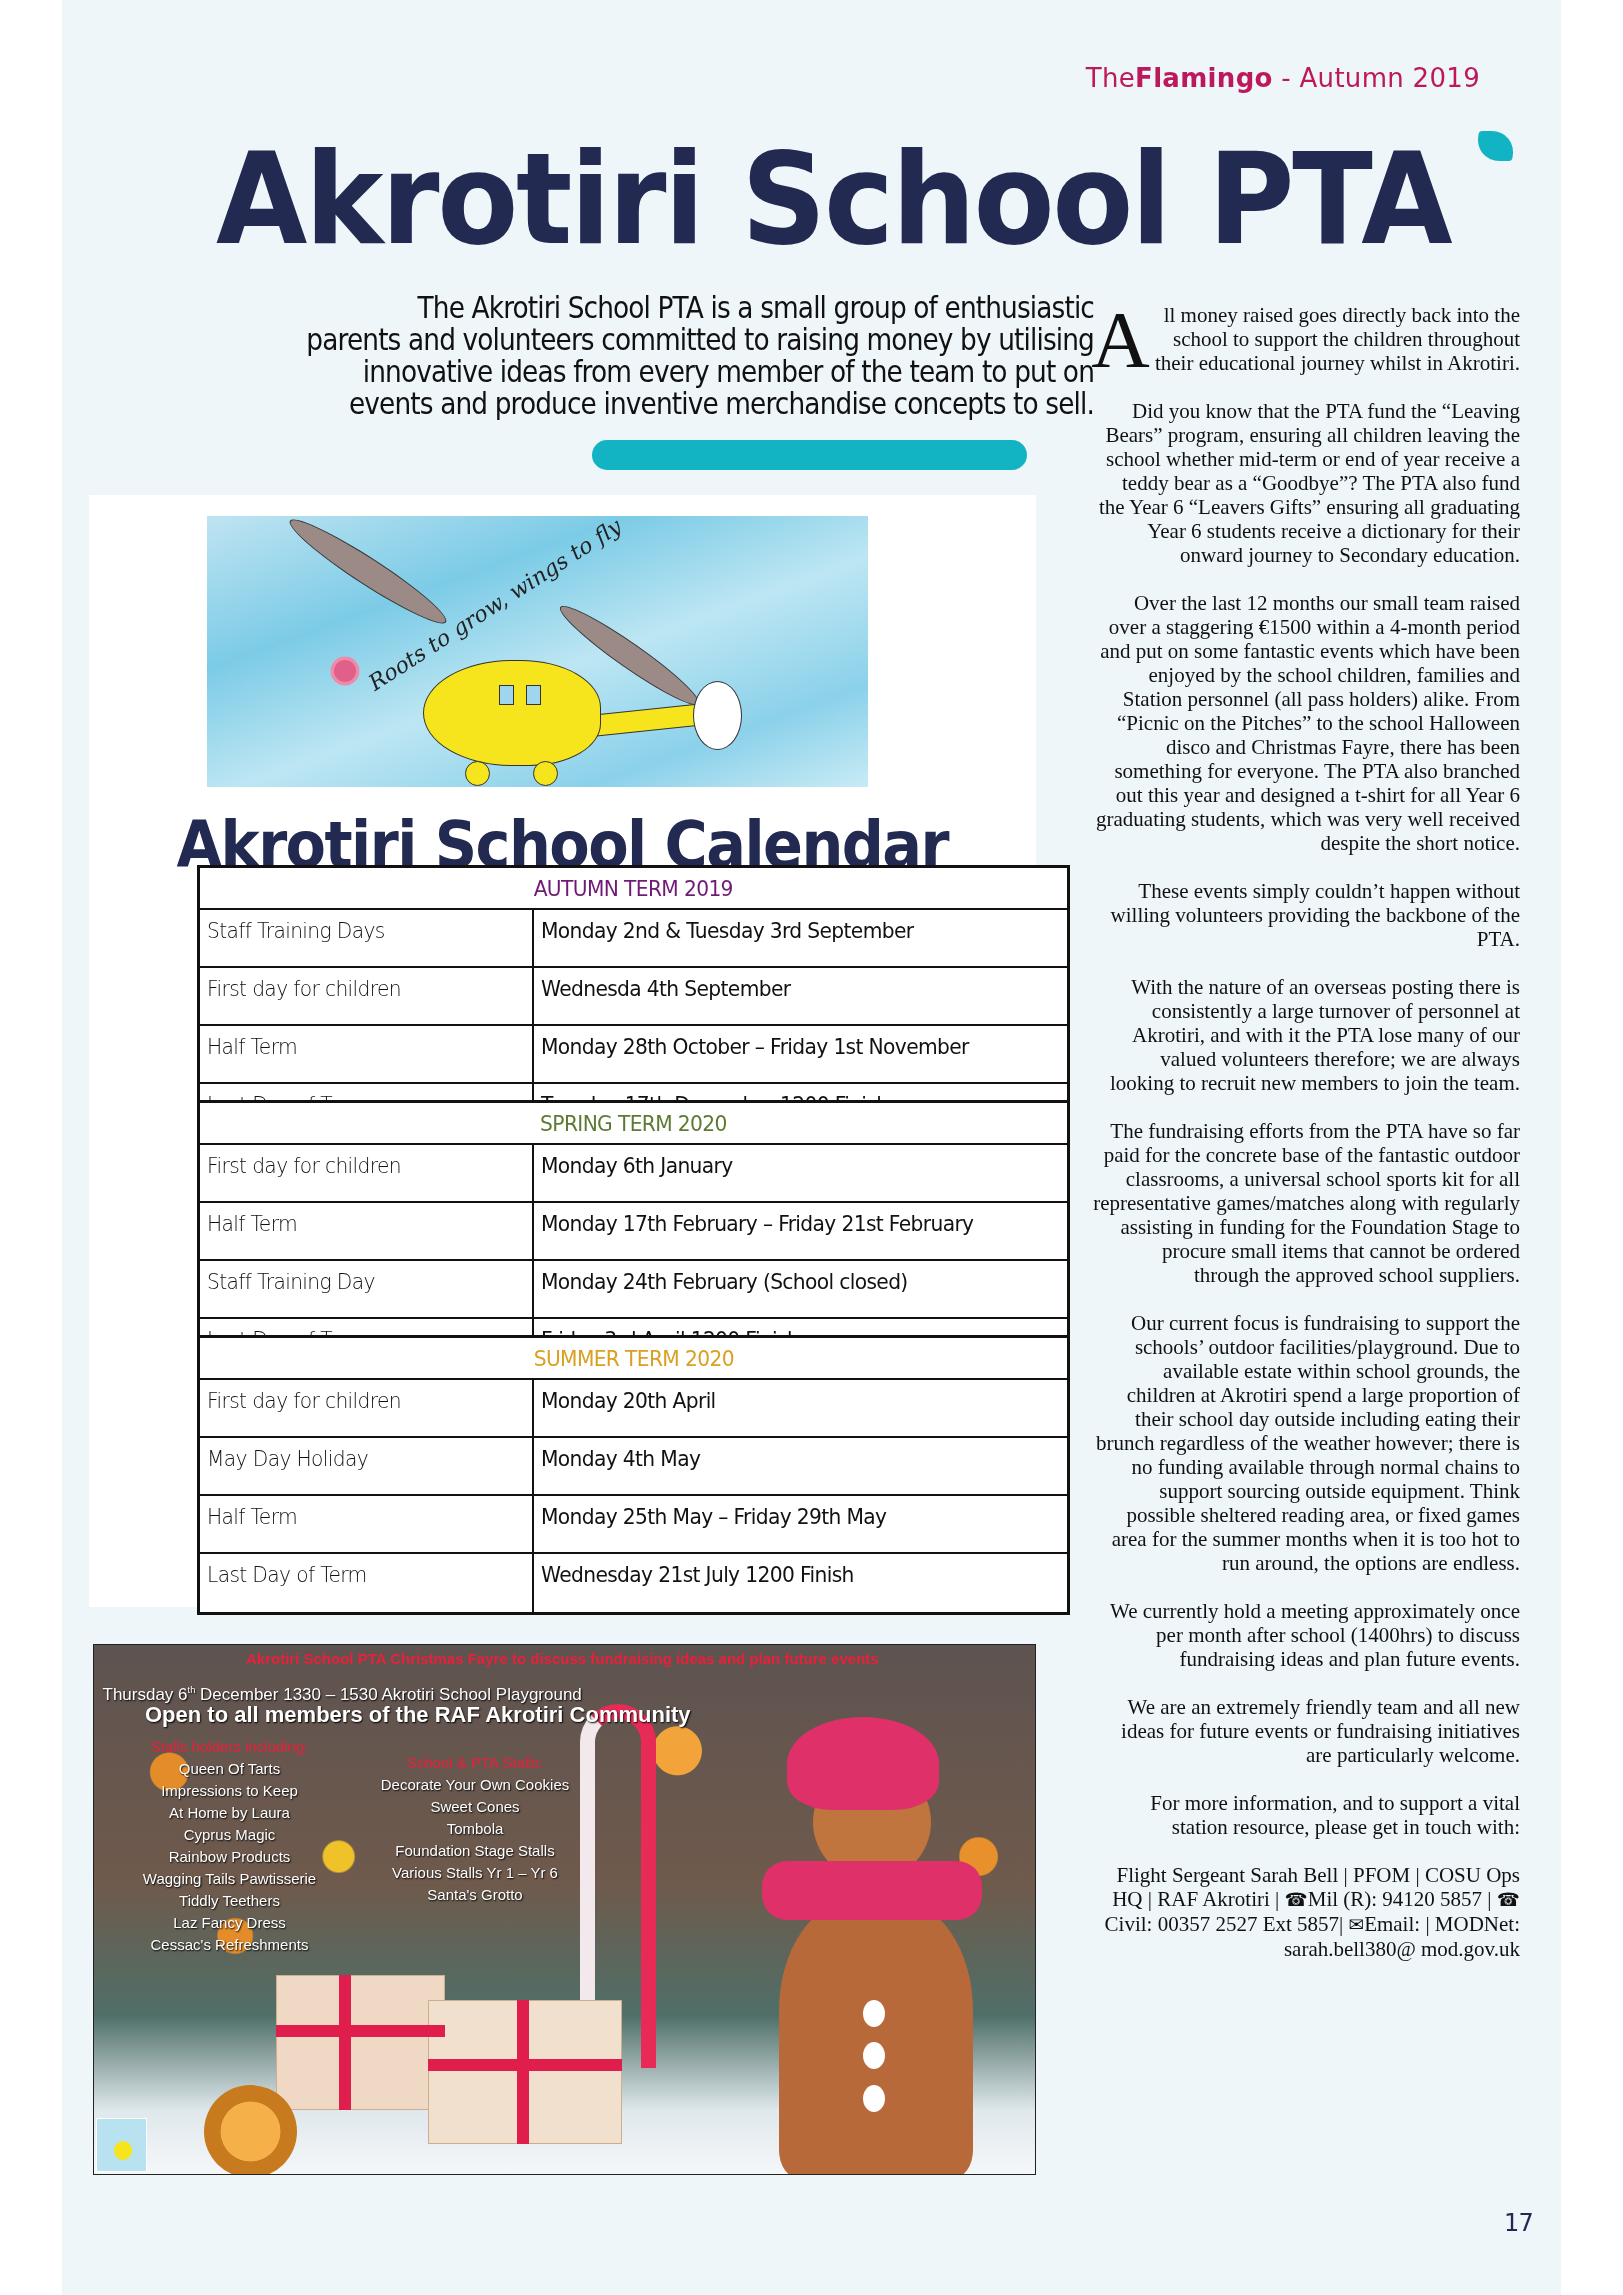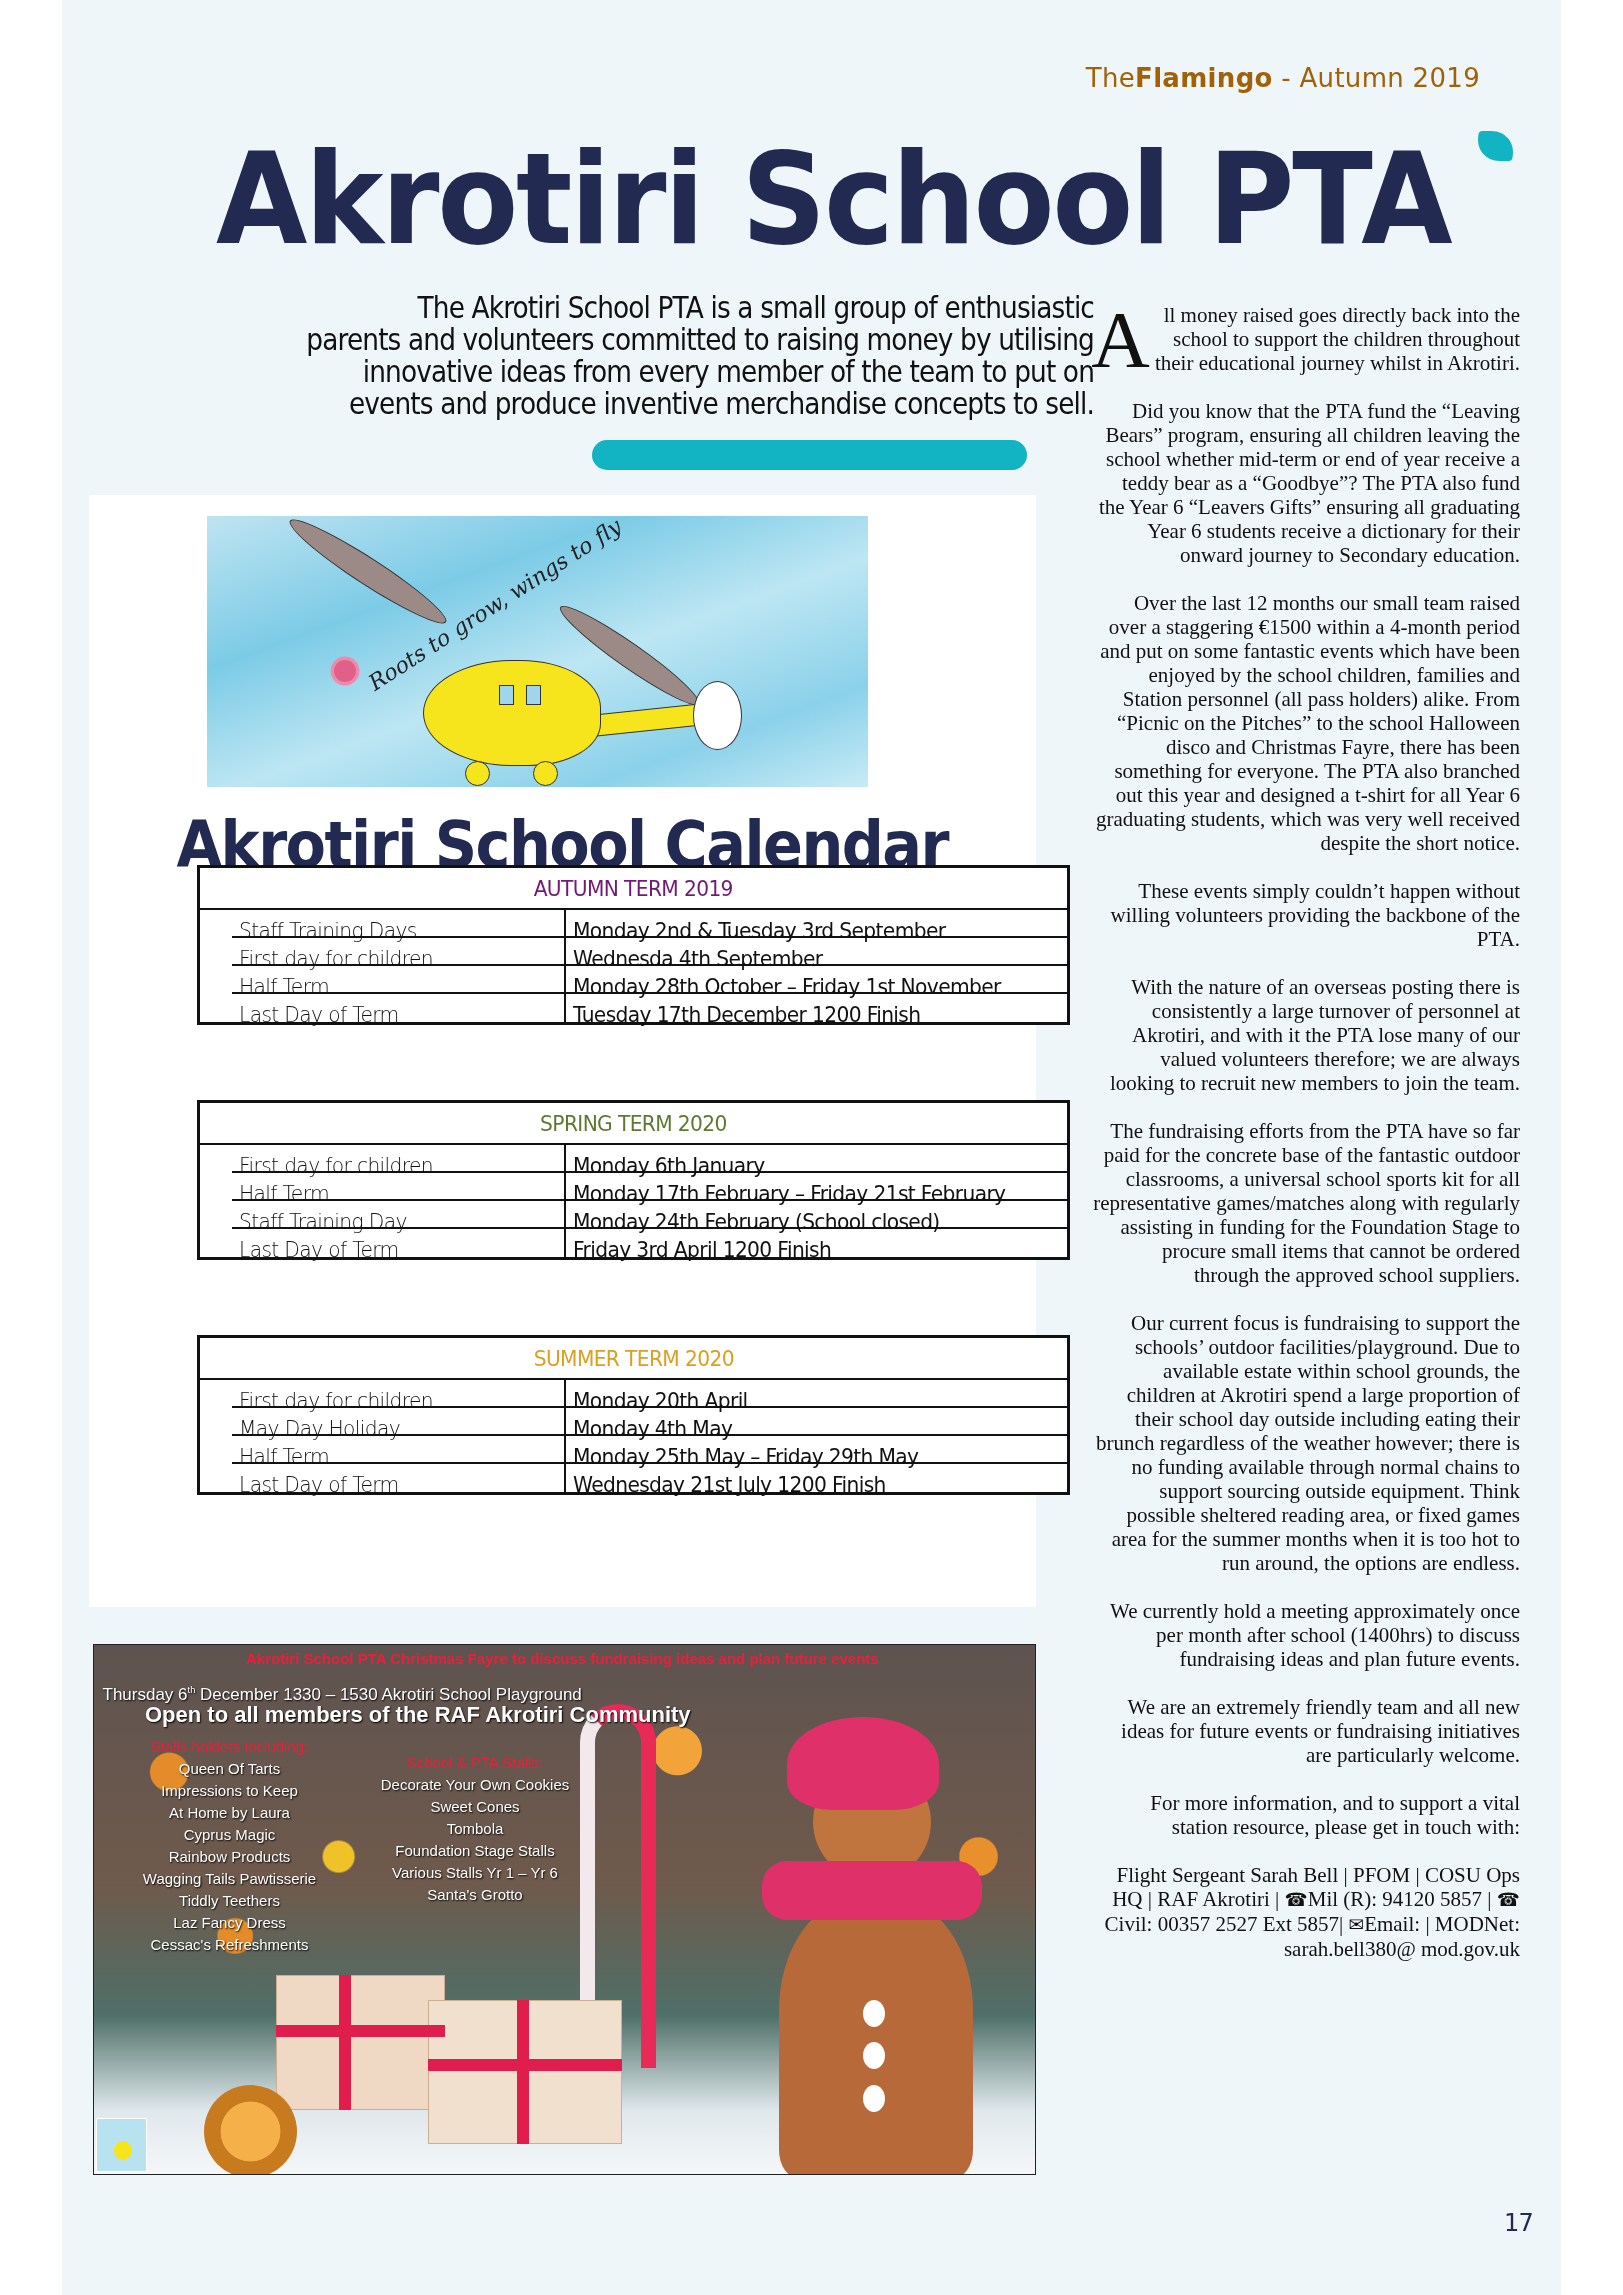--- a/index.html
+++ b/index.html
@@ -1,21 +1,21 @@
 <!DOCTYPE html>
 <html style="font-size:13.5px"><head>
 <meta charset="utf-8">
 <style>
   * { box-sizing: border-box; margin: 0; padding: 0; }
   html, body { width: 1623px; height: 2295px; background: #ffffff; overflow: hidden; }
   body { position: relative; font-family: "Liberation Sans", sans-serif; color: #111; }
 
   .page { position: absolute; left: 62px; top: 0; width: 1499px; height: 2295px; background: #eef6f9; }
 
-  .running-head { position: absolute; right: 81px; top: 63px; font-family: "DejaVu Sans", sans-serif; font-size: 26px; color: #a16207; letter-spacing: 0.3px; white-space: nowrap; }
+  .running-head { position: absolute; right: 81px; top: 63px; font-family: "DejaVu Sans", sans-serif; font-size: 26px; color: #be185d; letter-spacing: 0.3px; white-space: nowrap; }
   .running-head b { font-weight: 700; }
 
   .leaf { position: absolute; left: 1414px; top: 131px; width: 39px; height: 30px; background: #12b3c2; border-radius: 3.4px 30px 3.4px 30px; transform: skewX(-12deg); }
 
   .title { position: absolute; left: 154px; top: 127px; width: 1268px; font-family: "DejaVu Sans", sans-serif; font-weight: 700; font-size: 127px; line-height: 144px; color: #222a52; letter-spacing: -2.5px; white-space: nowrap; transform: scaleX(0.93); transform-origin: left center; }
 
   .intro { position: absolute; left: 85px; top: 292px; width: 947px; text-align: right; font-family: "DejaVu Sans", sans-serif; font-size: 30px; line-height: 32px; color: #111; letter-spacing: -1px; }
   .intro span { display: block; transform: scaleX(0.88); transform-origin: right center; white-space: nowrap; }
 
   .pill { position: absolute; left: 530px; top: 440px; width: 435px; height: 30px; background: #12b3c2; border-radius: 15px; }
@@ -31,21 +31,21 @@
   .drawing .win { position: absolute; top: 169px; width: 15px; height: 20px; background: #9fd6ee; border: 1.7px solid #333; }
   .drawing .wheel { position: absolute; top: 245px; width: 25px; height: 25px; background: #f6e41c; border: 1.7px solid #333; border-radius: 50%; }
   .drawing .flower { position: absolute; left: 127px; top: 144px; width: 22px; height: 22px; background: #e0608a; border-radius: 50%; box-shadow: 0 0 0 3.4px #f08aaa; }
   .drawing .motto { position: absolute; left: 140px; top: 76px; font-family: "DejaVu Serif", serif; font-style: italic; font-size: 22px; color: #222; transform: rotate(-33deg); white-space: nowrap; }
 
   .cal-title { position: absolute; left: 0; top: 313px; width: 947px; text-align: center; font-family: "DejaVu Sans", sans-serif; font-weight: 700; font-size: 64px; color: #222a52; letter-spacing: -1.7px; }
   .cal-title span { display: inline-block; transform: scaleX(0.92); }
 
   .term { position: absolute; left: 108px; width: 873px; border: 3.4px solid #111; background: #ffffff; }
   .term .head { height: 42px; border-bottom: 2.5px solid #111; text-align: center; font-family: "DejaVu Sans", sans-serif; font-size: 22px; line-height: 42px; letter-spacing: -0.7px; }
-  .term .row { display: flex; height: 28px; border-bottom: 2.5px solid #111; margin-left: 32px; }
+  .term .row { display: flex; height: 58px; border-bottom: 2.5px solid #111; }
   .term .row:last-child { border-bottom: none; }
   .term .c1 { width: 334px; border-right: 2.5px solid #111; padding-left: 6.8px; font-family: "DejaVu Sans", sans-serif; font-size: 22px; line-height: 42px; font-weight: 300; letter-spacing: -0.7px; white-space: nowrap; }
   .term .c2 { flex: 1; padding-left: 6.8px; font-family: "DejaVu Sans", sans-serif; font-size: 22px; line-height: 42px; letter-spacing: -0.7px; white-space: nowrap; border-radius: 12px; }
   .term .c1 span, .term .c2 span, .term .head span { display: inline-block; transform: scaleX(0.92); transform-origin: left center; }
   .term .head span { transform-origin: center center; }
 
   .poster { position: absolute; left: 31px; top: 1644px; width: 943px; height: 531px; border: 1.7px solid #222; overflow: hidden;
     background:
       radial-gradient(circle at 8% 24%, #e48b2a 0 18.6px, transparent 20px),
       radial-gradient(circle at 15% 55%, #e48b2a 0 17px, transparent 18.6px),

